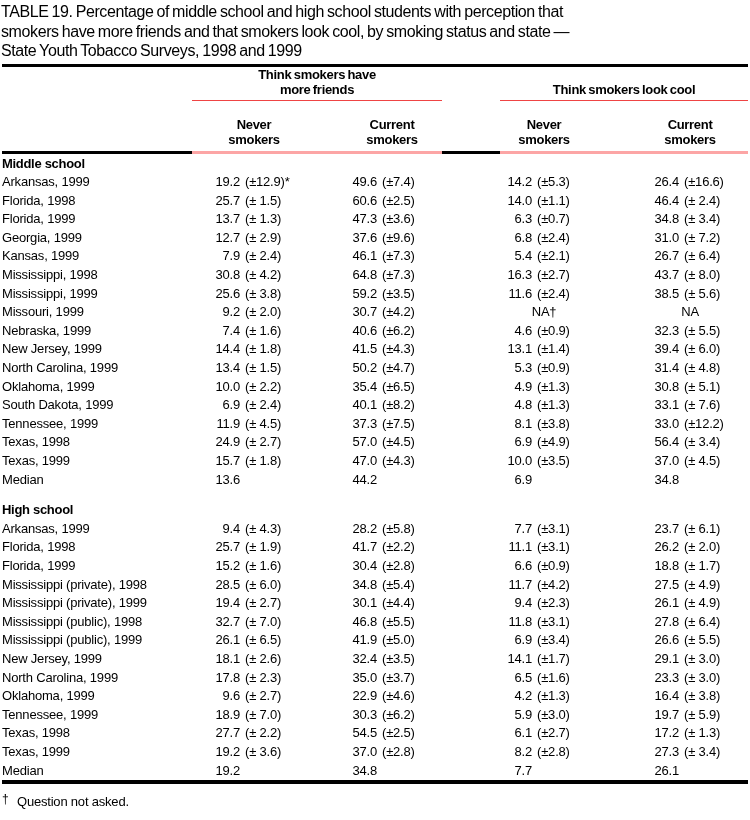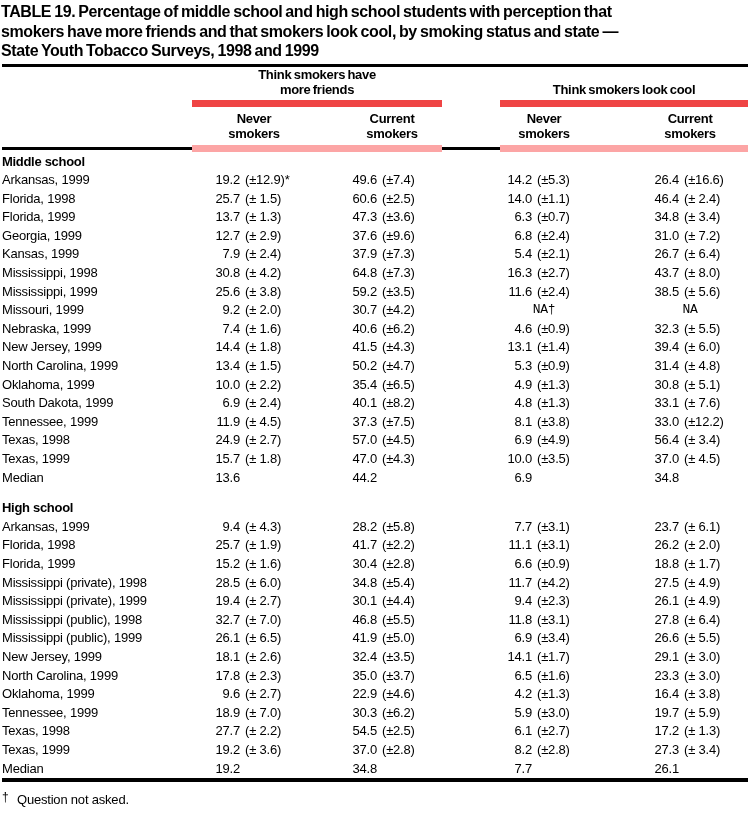--- a/index.html
+++ b/index.html
@@ -9,21 +9,21 @@
     font-family: "Liberation Sans", sans-serif;
   }
   .page {
     position: relative;
     width: 750px;
     height: 820px;
     overflow: hidden;
     background: #fff;
   }
   .title {
-    font-weight: bold;
+    font-weight: normal;
     font-size: 16px;
     line-height: 19.5px;
     letter-spacing: -0.4px;
     word-spacing: -1px;
     white-space: pre-line;
     margin: 2px 0 0 1px;
   }
   table.datatable {
     border-collapse: collapse;
     table-layout: fixed;
@@ -36,38 +36,38 @@
     font-size: 13px;
     line-height: 15px;
     letter-spacing: -0.3px;
     word-spacing: -1px;
     vertical-align: bottom;
     text-align: center;
     white-space: pre-line;
     padding: 0 0 3px 0;
   }
   tr.h1 > th, tr.h1 > td { border-top: 3px solid #000; }
-  th.group { border-bottom: 7px solid #ef4444; }
+  th.group { border-bottom: 1px solid #ef4444; }
   td.hlabel, td.hgap { border-bottom: 3px solid #000; }
-  tr.h2 th { border-bottom: 7px solid #fca5a5; padding-top: 4px; padding-bottom: 4px; }
+  tr.h2 th { border-bottom: 3px solid #fca5a5; padding-top: 16px; padding-bottom: 4px; }
   th.shift-sm { padding-left: 26px; }
   th.shift-lg { padding-left: 44px; }
   
   tbody td {
     font-size: 13px;
     line-height: 18.6px;
     letter-spacing: -0.2px;
     padding: 0;
     vertical-align: bottom;
     overflow: hidden;
   }
   td.label { text-align: left; white-space: nowrap; margin-top: 44px; }
   td.val   { text-align: right; white-space: nowrap; }
   td.ci    { text-align: left; padding-left: 5px; white-space: pre; }
-  td.na    { text-align: center; font-family: Liberation Mono, monospace; }
+  td.na    { text-align: center; }
   td.na.shift-lg { padding-left: 44px; margin-top: 9px; }
   td.section { font-weight: bold; padding-top: 1px; letter-spacing: -0.3px; }
   tr.spacer td { height: 11px; line-height: 11px; }
   tbody tr:last-child td { border-bottom: 4px solid #000; }
   
   .footnotes { margin: 7px 0 0 2px; }
   .footnote {
     font-size: 13px;
     line-height: 17px;
     letter-spacing: -0.2px;
@@ -165,21 +165,21 @@
           <td class="gapcell"></td>
           <td class="val">6.8</td>
           <td class="ci">(±2.4)</td>
           <td class="val">31.0</td>
           <td class="ci">(± 7.2)</td>
         </tr>
         <tr>
           <td class="label">Kansas, 1999</td>
           <td class="val">7.9</td>
           <td class="ci">(± 2.4)</td>
-          <td class="val">37.9</td>
+          <td class="val">46.1</td>
           <td class="ci">(±7.3)</td>
           <td class="gapcell"></td>
           <td class="val">5.4</td>
           <td class="ci">(±2.1)</td>
           <td class="val">26.7</td>
           <td class="ci">(± 6.4)</td>
         </tr>
         <tr>
           <td class="label">Mississippi, 1998</td>
           <td class="val">30.8</td>

